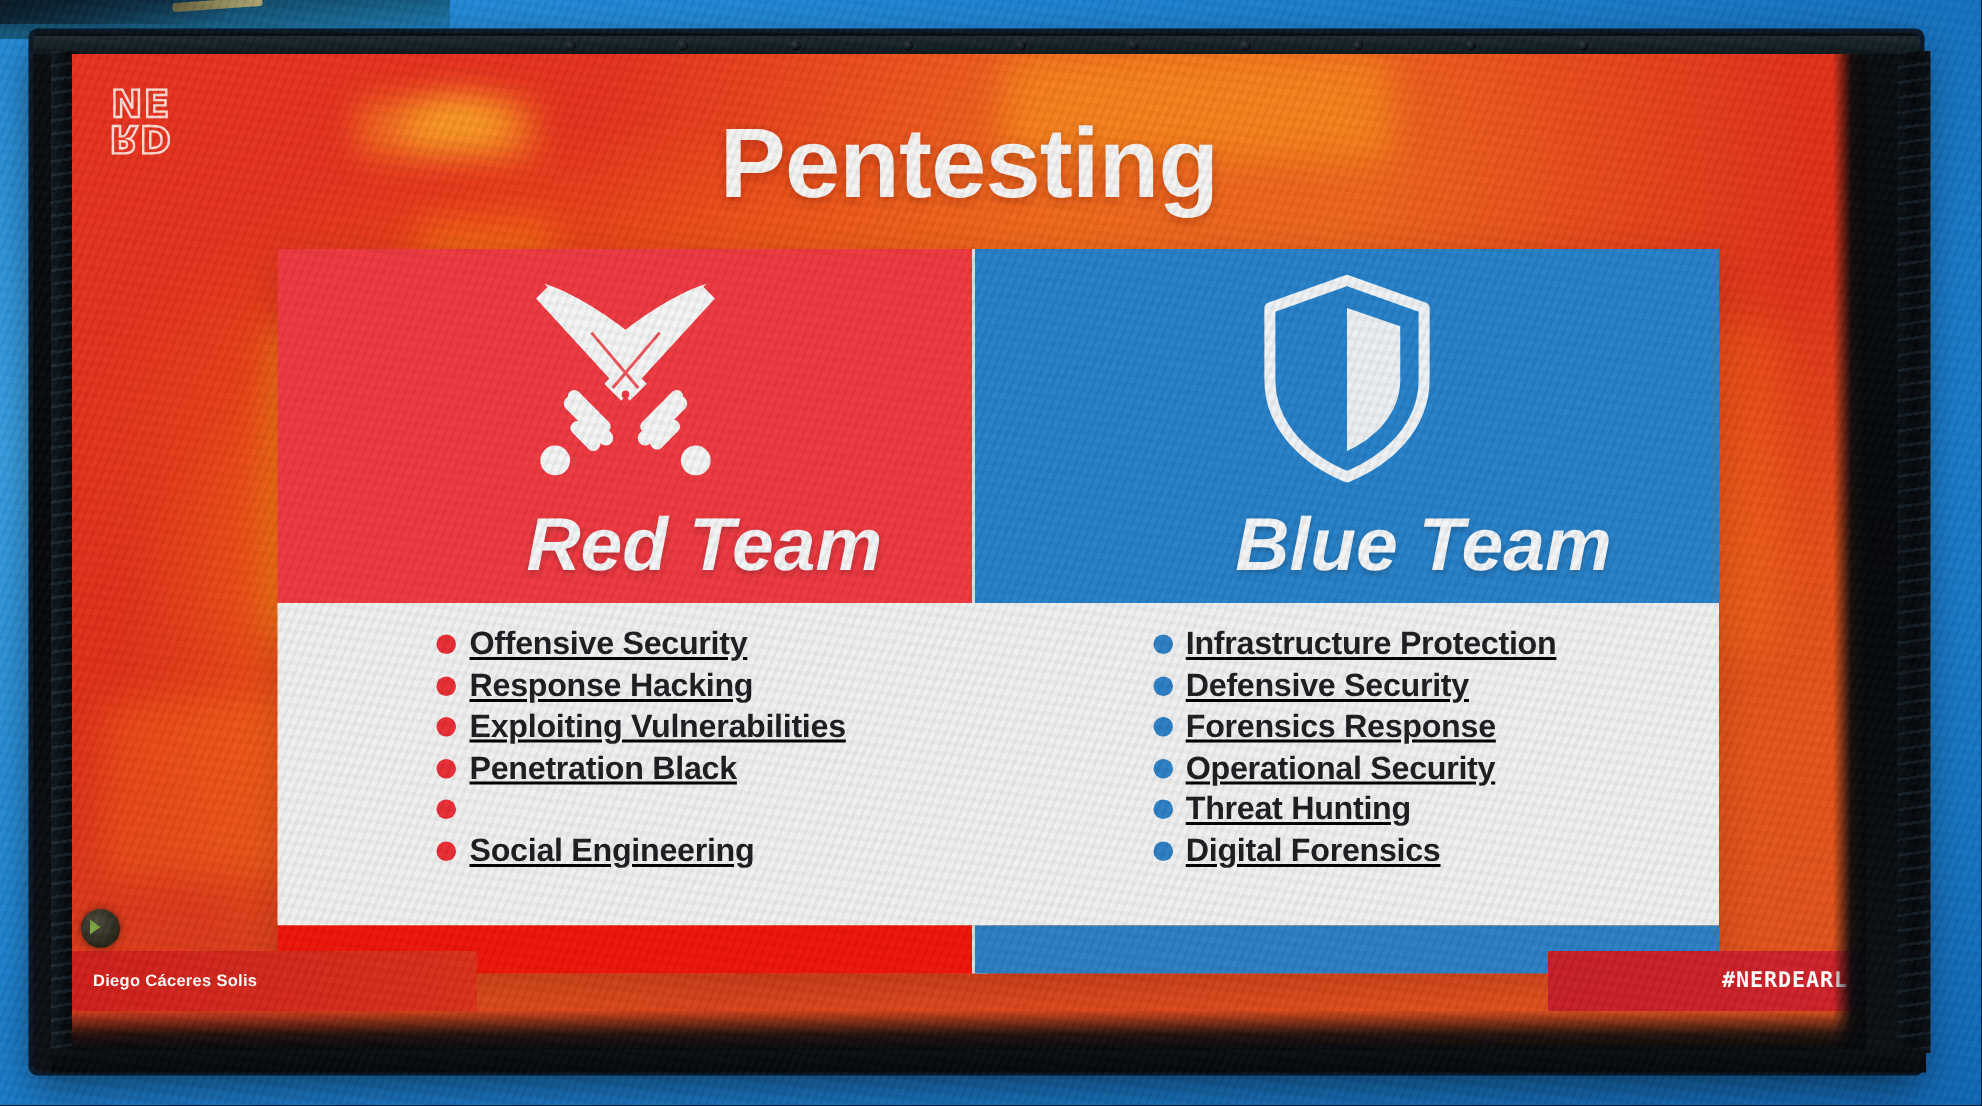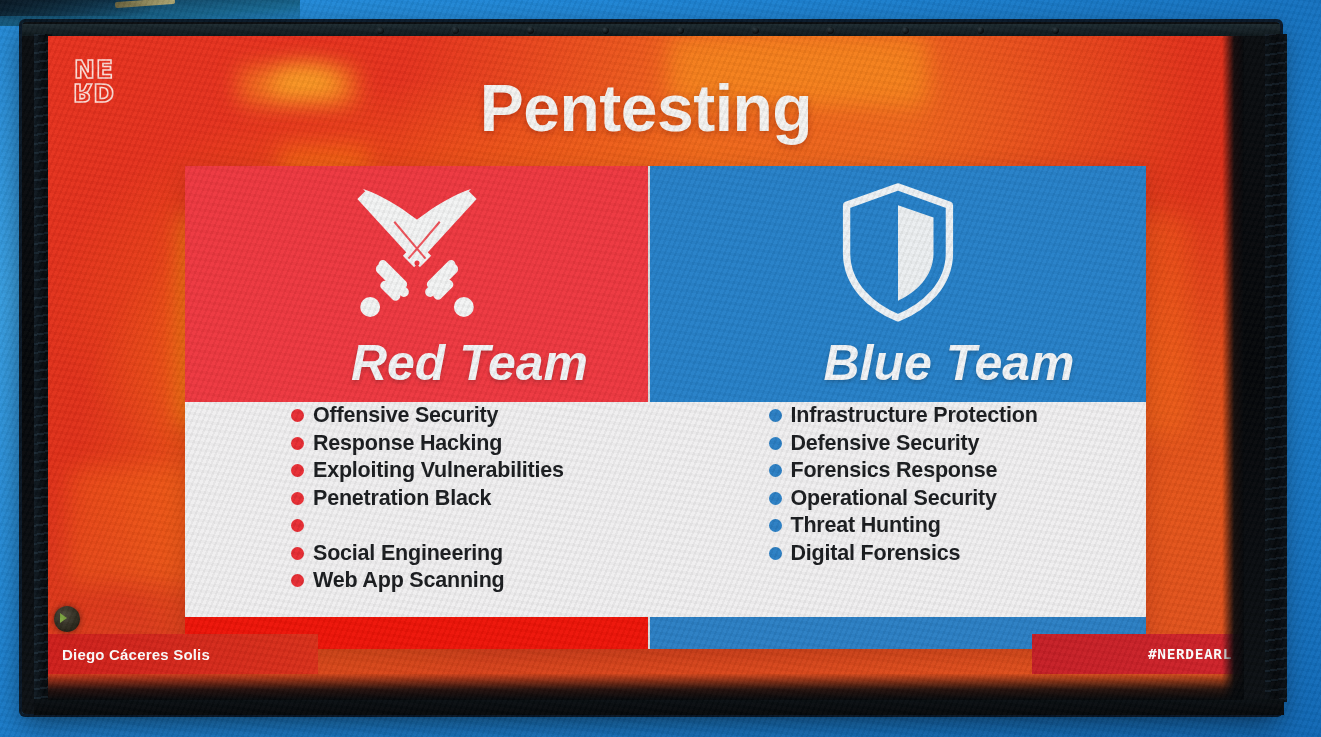--- a/index.html
+++ b/index.html
@@ -135,21 +135,21 @@
   }
   #head-red .team-name{ padding-left:10px; }
   #head-blue .team-name{ padding-left:6px; }
 
   
   #card-body{
     position:absolute; left:0; top:236px; width:961px; height:215px;
     background:#f0eff0;
     display:flex;
   }
-  .list-col{ flex:1; padding-top:0; }
+  .list-col{ flex:1; padding-top:14px;text-decoration:underline; }
   .list-col.left{ padding-left:106px; }
   .list-col.right{ padding-left:100px; }
   .bullet-row{ display:flex; align-items:center; height:27.5px; }
   .dot{ width:13px; height:13px; border-radius:50%; flex:0 0 auto; margin-right:9px; }
   .dot.red{ background:#e82d34; }
   .dot.blue{ background:#2b7fc4; }
   .bullet-text{
     font-size:21.5px; font-weight:700; color:#1b1d20; letter-spacing:-.2px; white-space:nowrap;
   }
 
@@ -157,21 +157,21 @@
   #foot-red{ position:absolute; left:0; bottom:0; width:463px; height:32px; background:#ee1408; }
   #foot-blue{ position:absolute; right:0; bottom:0; width:496px; height:32px; background:#2b7fc4; }
   #foot-gap{ position:absolute; left:463px; bottom:0; width:10px; height:32px; background:#d9dde0; }
 
   
   #speaker-bar{
     position:absolute; left:0; bottom:26px; width:270px; height:40px;
     background:linear-gradient(90deg,#cf1f1c 0%, #d9301a 100%);
     display:flex; align-items:center; padding-left:14px;
   }
-  #speaker-name{ color:#fff; font-size:15px; font-weight:700; letter-spacing:.2px; }
+  #speaker-name{ color:#fff; font-size:11px; font-weight:700; letter-spacing:.2px; }
 
   #hashtag-bar{
     position:absolute; right:-18px; bottom:26px; width:230px; height:40px;
     background:linear-gradient(90deg,#c61f26 0%, #d0232a 100%);
     display:flex; align-items:center; justify-content:flex-end; padding-right:30px;
   }
   #hashtag{ color:#fff; font-size:14.5px; font-weight:700; letter-spacing:.6px;
             font-family:"DejaVu Sans Mono", monospace; }
 
   
@@ -315,24 +315,20 @@
               <span class="dot red"></span>
               <span class="bullet-text">Penetration Black</span>
             </div>
           <div class="bullet-row">
               <span class="dot red"></span>
             </div>
           <div class="bullet-row">
               <span class="dot red"></span>
               <span class="bullet-text">Social Engineering</span>
             </div>
-          <div class="bullet-row">
-              <span class="dot red"></span>
-              <span class="bullet-text">Web App Scanning</span>
-            </div>
         </div>
         <div class="list-col right">
           <div class="bullet-row">
               <span class="dot blue"></span>
               <span class="bullet-text">Infrastructure Protection</span>
             </div>
           <div class="bullet-row">
               <span class="dot blue"></span>
               <span class="bullet-text">Defensive Security</span>
             </div>

